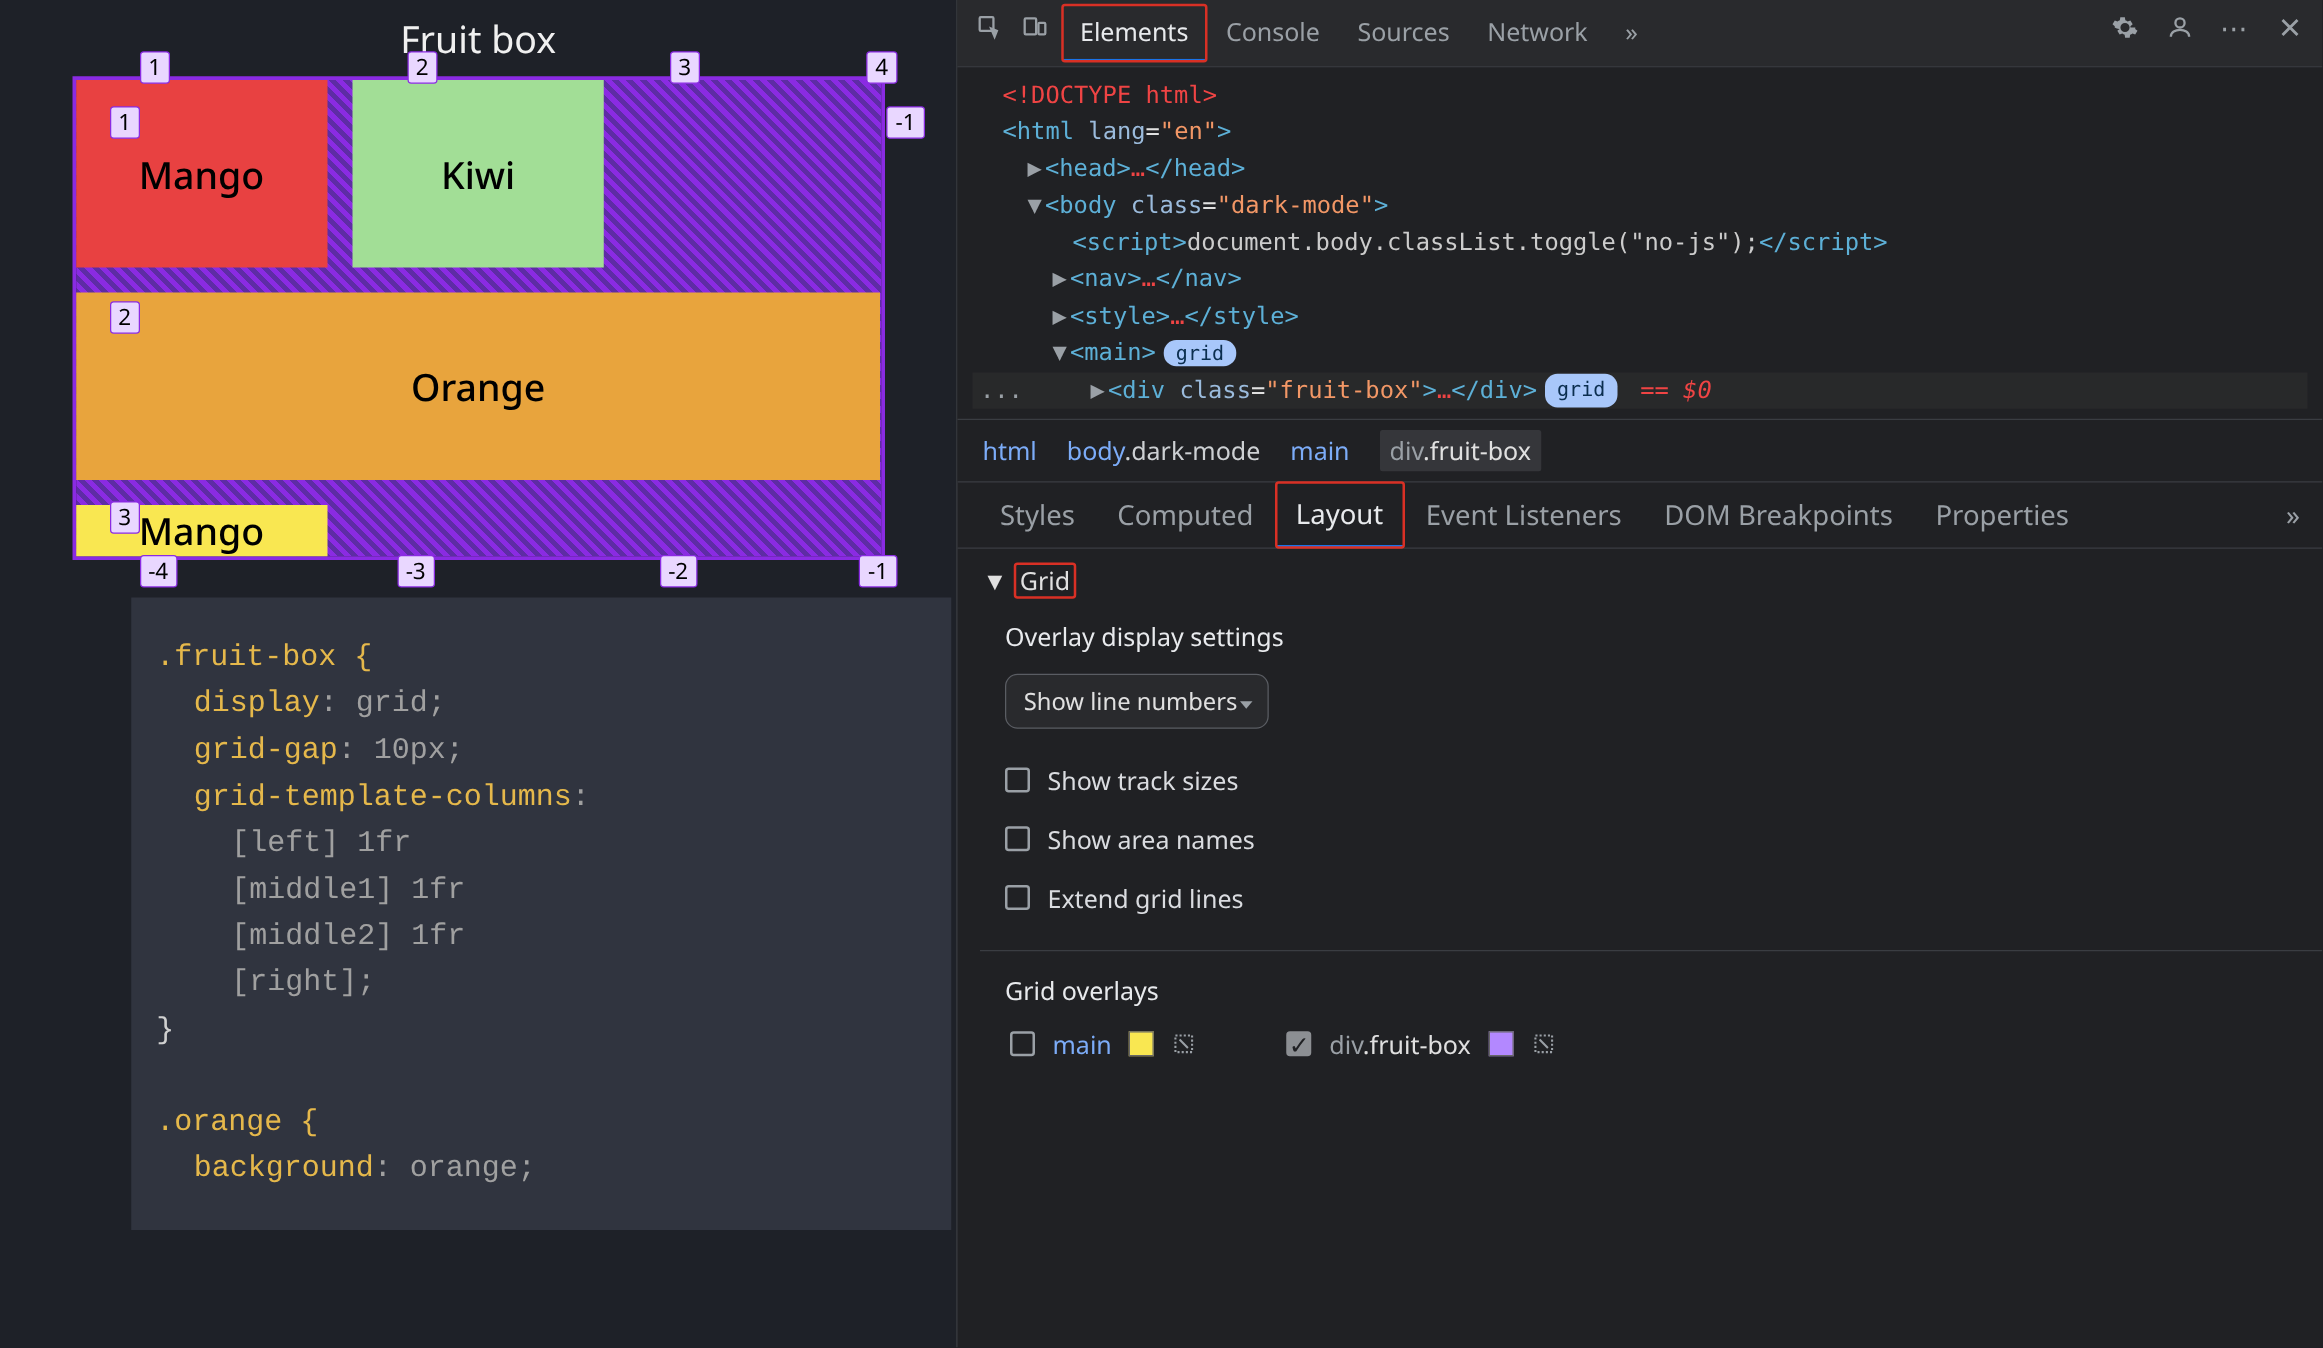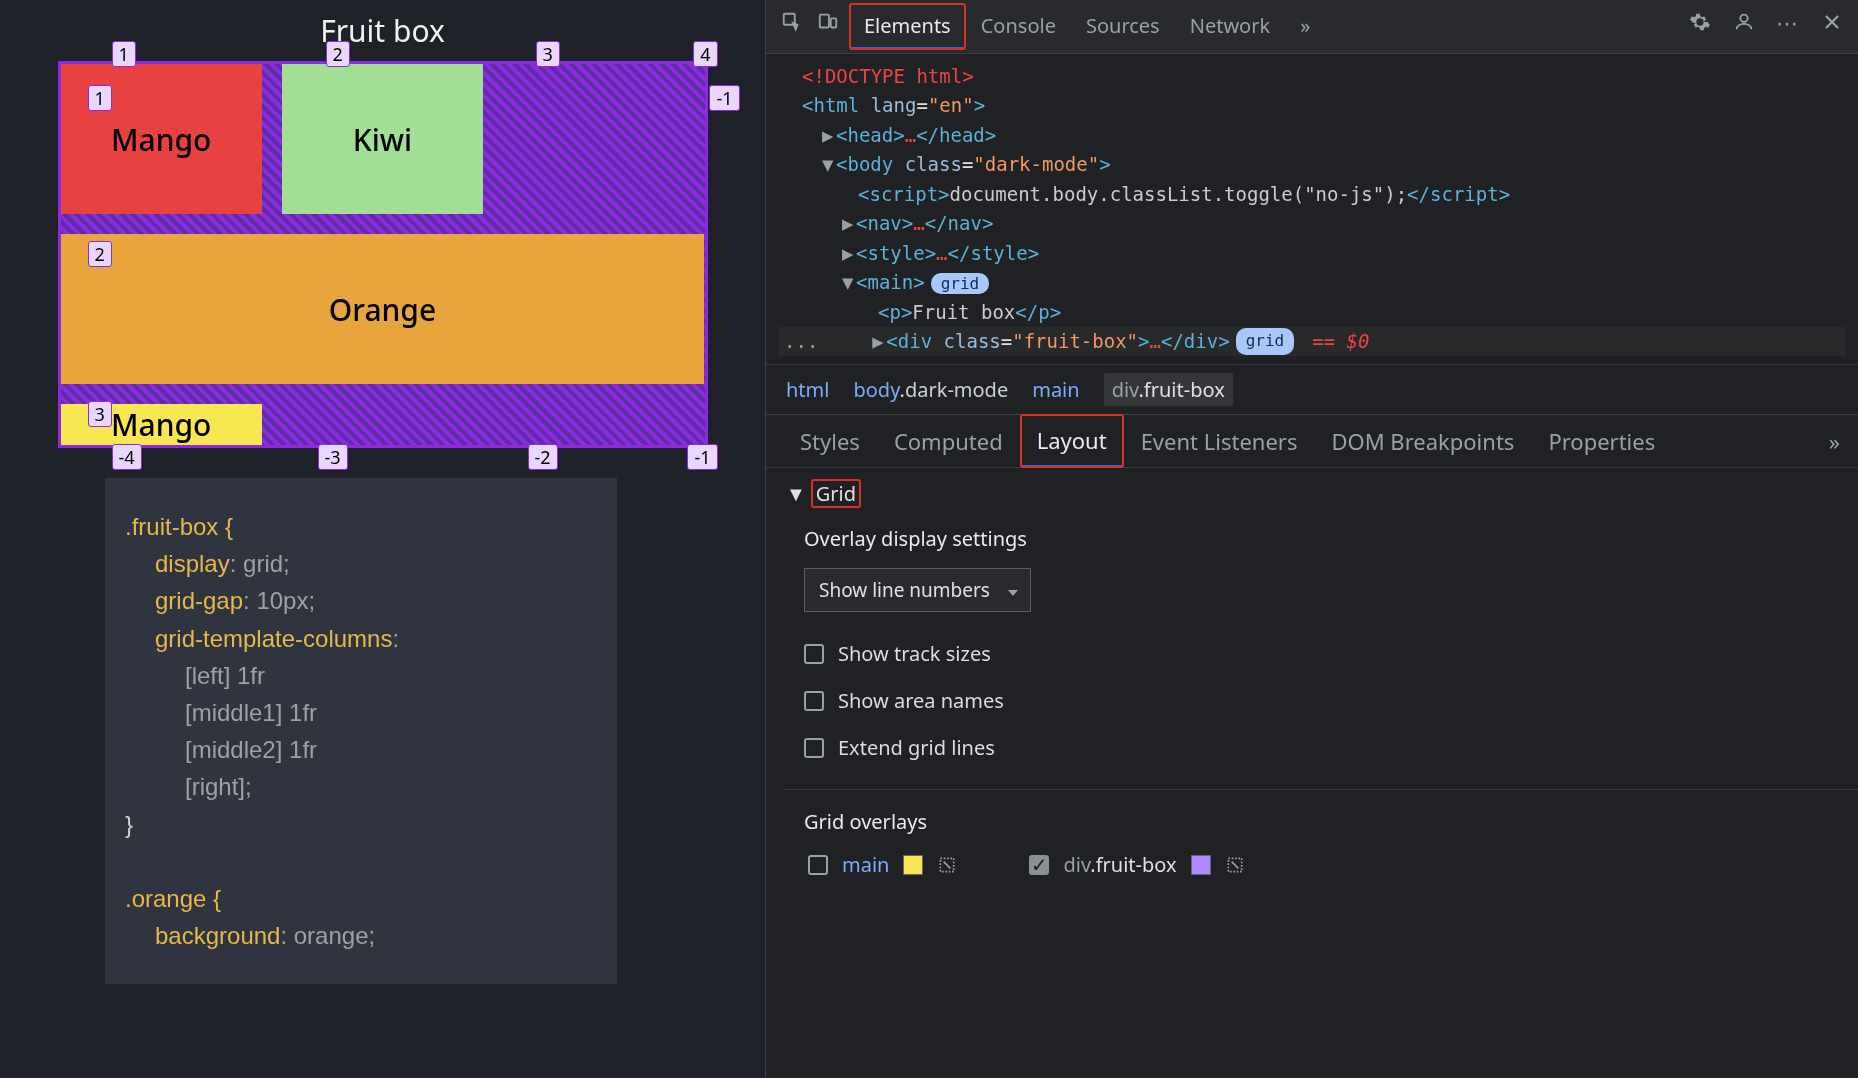--- a/index.html
+++ b/index.html
@@ -60,23 +60,23 @@
   font-size: 18px;
   padding: 0 6px;
   border-radius: 3px;
   min-width: 22px;
   text-align: center;
 }
 
 .code-block {
   background: #30343f;
   margin-left: 85px;
-  width: 512px;
+  width: 656px;
   padding: 30px 20px;
-  font-family: Liberation Sans, sans-serif;
+  font-family: Liberation Mono, monospace;
   font-size: 24px;
   line-height: 1.55;
 }
 .sel { color: #e5b84b; }
 .prop { color: #e5b84b; }
 .punct { color: #d0d0d0; }
 .val { color: #a0a0a0; }
 
 
 .devtools {
@@ -183,23 +183,23 @@
   margin-bottom: 18px;
 }
 .section-heading .caret { color: #e0e0e0; }
 .section-body { padding-left: 18px; }
 .section-title2 { color: #e8eaed; font-size: 20px; margin-bottom: 16px; }
 
 .dropdown {
   background: #292a2d;
   border: 1px solid #5a5d63;
   color: #e0e0e0;
-  padding: 8px 40px 8px 14px;
+  padding: 8px 24px 8px 14px;
   font-size: 19px;
-  border-radius: 0;
+  border-radius: 10px;
   position: relative;
   display: inline-block;
   margin-bottom: 18px;
 }
 .dropdown::after {
   content: "";
   position: absolute;
   right: 12px;
   top: 50%;
   width: 0; height: 0;
@@ -324,21 +324,20 @@
 
   <div class="dom-panel">
     <div style="padding-left:24px" class="comment">&lt;!DOCTYPE html&gt;</div>
     <div style="padding-left:24px"><span class="tag">&lt;<span>html</span></span> <span class="attr-n">lang</span>=<span class="attr-v">"en"</span><span class="tag">&gt;</span></div>
     <div style="padding-left:44px"><span class="tri">▶</span><span class="tag">&lt;<span>head</span>&gt;</span><span class="comment">…</span><span class="tag">&lt;/<span>head</span>&gt;</span></div>
     <div style="padding-left:44px"><span class="tri">▼</span><span class="tag">&lt;<span>body</span></span> <span class="attr-n">class</span>=<span class="attr-v">"dark-mode"</span><span class="tag">&gt;</span></div>
     <div style="padding-left:80px"><span class="tag">&lt;<span>script</span>&gt;</span><span class="plain">document.body.classList.toggle("no-js");</span><span class="tag">&lt;/<span>script</span>&gt;</span></div>
     <div style="padding-left:64px"><span class="tri">▶</span><span class="tag">&lt;<span>nav</span>&gt;</span><span class="comment">…</span><span class="tag">&lt;/<span>nav</span>&gt;</span></div>
     <div style="padding-left:64px"><span class="tri">▶</span><span class="tag">&lt;<span>style</span>&gt;</span><span class="comment">…</span><span class="tag">&lt;/<span>style</span>&gt;</span></div>
     <div style="padding-left:64px"><span class="tri">▼</span><span class="tag">&lt;<span>main</span>&gt;</span><span class="badge-grid">grid</span></div>
-    <div style="padding-left:100px"><span class="tag">&lt;<span>p</span>&gt;</span><span class="plain">Fruit box</span><span class="tag">&lt;/<span>p</span>&gt;</span></div>
     <div class="selected-row" style="padding-left:0;display:flex;align-items:center">
       <span class="sel-marker" style="padding-left:6px">...</span>
       <span style="padding-left:48px"><span class="tri">▶</span><span class="tag">&lt;<span>div</span></span> <span class="attr-n">class</span>=<span class="attr-v">"fruit-box"</span><span class="tag">&gt;</span><span class="comment">…</span><span class="tag">&lt;/<span>div</span>&gt;</span></span>
       <span class="badge-grid">grid</span>
       <span class="comment" style="margin-left:18px;font-style:italic">== $0</span>
     </div>
   </div>
 
   <div class="crumb-bar">
     <span class="crumb">html</span>

